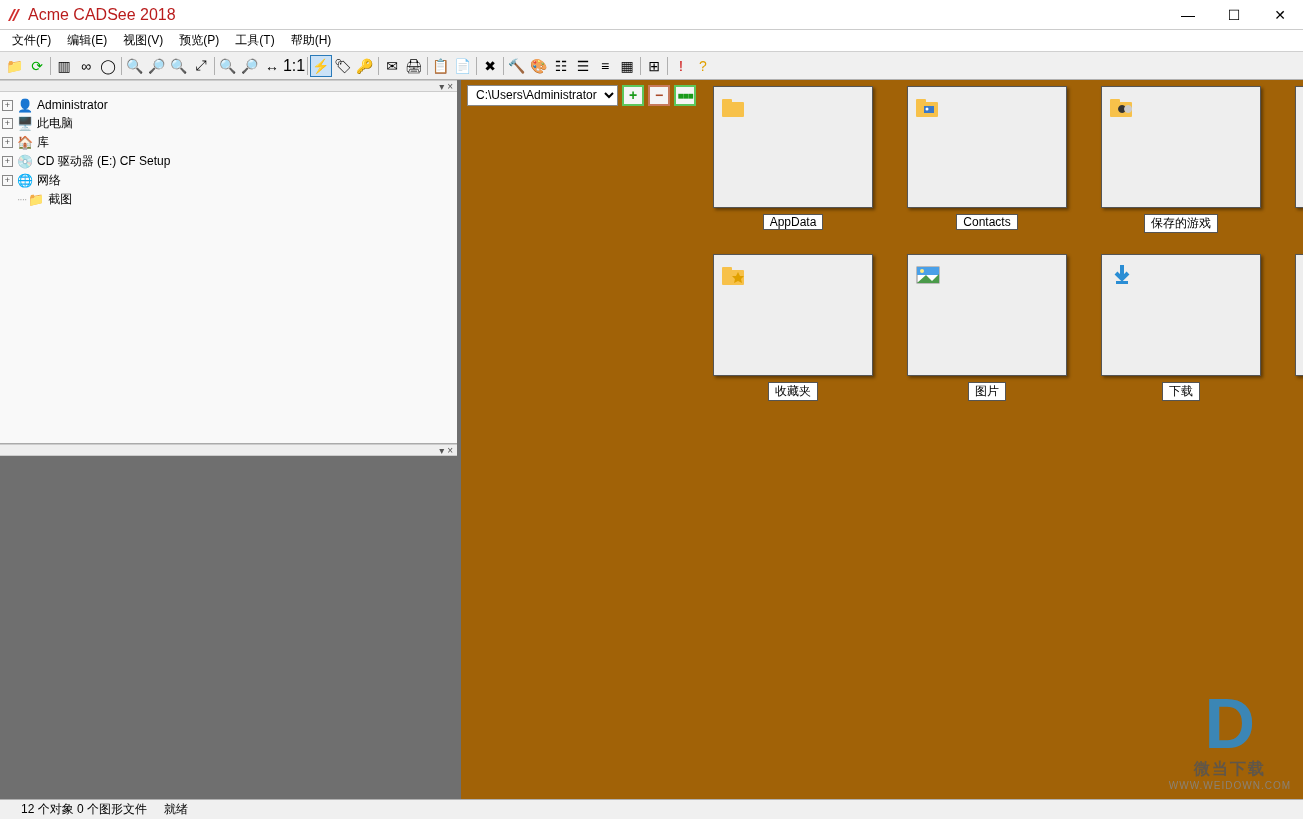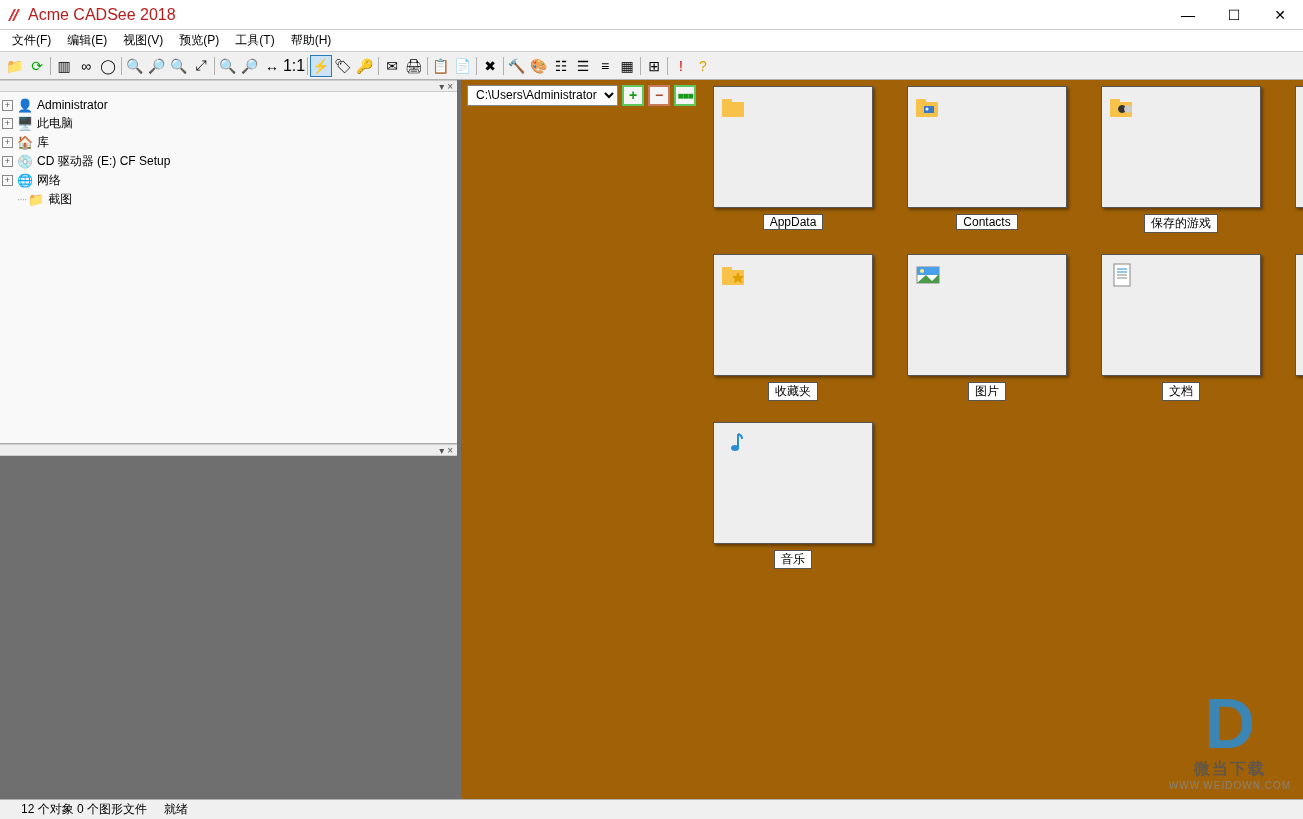--- a/index.html
+++ b/index.html
@@ -264,34 +264,20 @@
                   <polygon points="3,22 12,14 18,20 25,13 25,22" fill="#4a9a4a"></polygon>
                 </svg>
               </div>
             </div>
             <div class="label">图片</div>
           </div>
           <div class="item">
             <div class="thumb">
               <div class="ic">
                 <svg width="28" height="28" viewBox="0 0 28 28">
-                  <rect x="6" y="3" width="16" height="22" fill="#fff" stroke="#888"></rect>
-                  <line x1="9" y1="8" x2="19" y2="8" stroke="#2a8dd4"></line>
-                  <line x1="9" y1="11" x2="19" y2="11" stroke="#2a8dd4"></line>
-                  <line x1="9" y1="14" x2="19" y2="14" stroke="#888"></line>
-                  <line x1="9" y1="17" x2="19" y2="17" stroke="#888"></line>
-                </svg>
-              </div>
-            </div>
-            <div class="label">文档</div>
-          </div>
-          <div class="item">
-            <div class="thumb">
-              <div class="ic">
-                <svg width="28" height="28" viewBox="0 0 28 28">
                   <path d="M14 4 L14 16 M8 12 L14 18 L20 12" stroke="#2a8dd4" stroke-width="4" fill="none"></path>
                   <rect x="8" y="20" width="12" height="3" fill="#2a8dd4"></rect>
                 </svg>
               </div>
             </div>
             <div class="label">下载</div>
           </div>
           <div class="item">
             <div class="thumb">
               <div class="ic">

